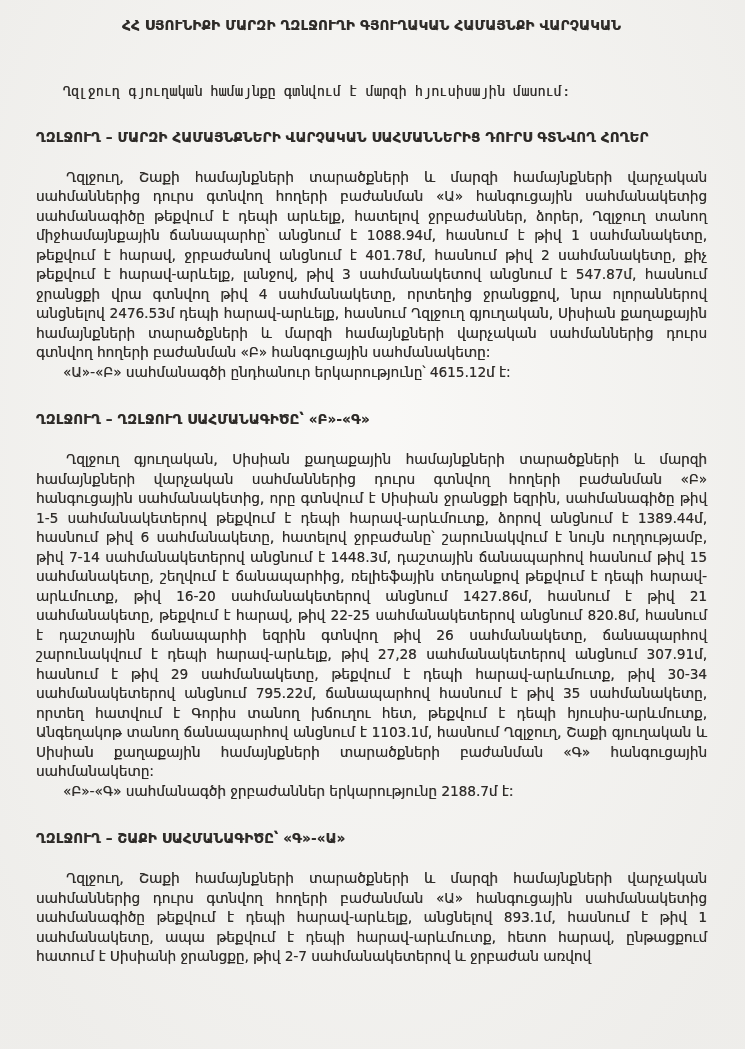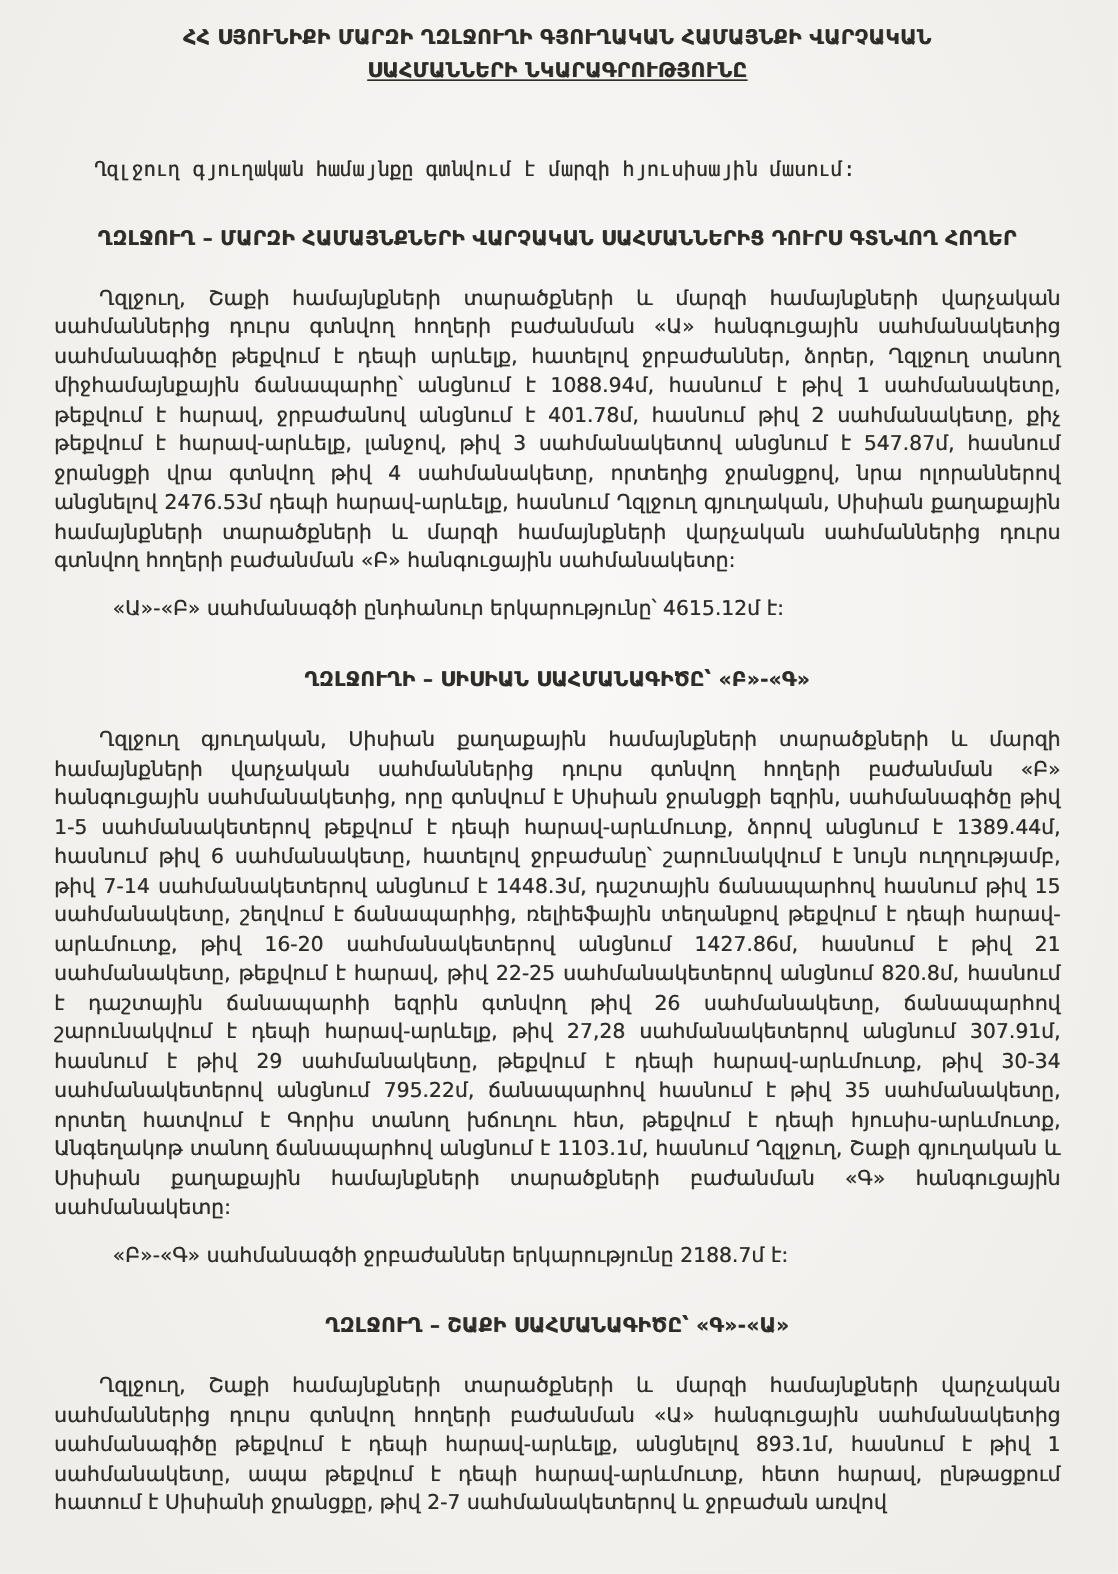--- a/index.html
+++ b/index.html
@@ -48,57 +48,56 @@
   }
   p.body-para {
     margin: 0;
     font-size: 13.6px;
     line-height: 19.5px;
     text-align: justify;
     text-indent: 30px;
   }
   .sec-heading {
     margin: 24px 0 20px 0;
-    text-align: center;
+    text-align: left;
     font-weight: bold;
     font-size: 13.4px;
     line-height: 21px;
     letter-spacing: 0.2px;
   }
   .sec-heading span { display: block; }
   p.total-line {
-    margin: 12px;
+    margin: 0;
     font-size: 13.6px;
     line-height: 19.5px;
     text-indent: 27px;
   }
   .sec-heading.gap-lg { margin-top: 27px; }
 </style>
 </head>
 <body>
 
 <div class="page">
 
   <div class="doc-title">
     <div class="t1">ՀՀ ՍՅՈՒՆԻՔԻ ՄԱՐԶԻ ՂԶԼՋՈՒՂԻ ԳՅՈՒՂԱԿԱՆ ՀԱՄԱՅՆՔԻ ՎԱՐՉԱԿԱՆ</div>
-    <div class="t2">ՍԱՀՄԱՆՆԵՐԻ ՆԿԱՐԱԳՐՈՒԹՅՈՒՆԸ</div>
   </div>
 
   <div class="intro-block">
     <p class="single-line">Ղզլջուղ գյուղական  համայնքը գտնվում է մարզի հյուսիսային մասում:</p>
   </div>
 
   <div class="sec-heading">
     <span>ՂԶԼՋՈՒՂ – ՄԱՐԶԻ ՀԱՄԱՅՆՔՆԵՐԻ ՎԱՐՉԱԿԱՆ ՍԱՀՄԱՆՆԵՐԻՑ ԴՈՒՐՍ ԳՏՆՎՈՂ ՀՈՂԵՐ</span>
   </div>
   <p class="body-para">Ղզլջուղ, Շաքի համայնքների տարածքների և մարզի համայնքների վարչական սահմաններից դուրս գտնվող հողերի բաժանման «Ա» հանգուցային սահմանակետից սահմանագիծը թեքվում է դեպի արևելք, հատելով ջրբաժաններ, ձորեր, Ղզլջուղ տանող միջհամայնքային ճանապարհը՝ անցնում է 1088.94մ, հասնում է թիվ 1 սահմանակետը, թեքվում է հարավ, ջրբաժանով անցնում է 401.78մ, հասնում թիվ 2 սահմանակետը, քիչ թեքվում է հարավ-արևելք, լանջով, թիվ 3 սահմանակետով անցնում է 547.87մ, հասնում ջրանցքի վրա գտնվող թիվ 4 սահմանակետը, որտեղից ջրանցքով, նրա ոլորաններով անցնելով 2476.53մ դեպի հարավ-արևելք, հասնում Ղզլջուղ գյուղական, Սիսիան քաղաքային համայնքների տարածքների և մարզի համայնքների վարչական սահմաններից դուրս գտնվող հողերի բաժանման «Բ» հանգուցային սահմանակետը:</p>
   <p class="total-line">«Ա»-«Բ» սահմանագծի  ընդհանուր երկարությունը՝   4615.12մ է:</p>
 
   <div class="sec-heading gap-lg">
-    <span>ՂԶԼՋՈՒՂԻ – ՍԻՍԻԱՆ ՍԱՀՄԱՆԱԳԻԾԸ՝  «Բ»-«Գ»</span>
+    <span>ՂԶԼՋՈՒՂ – ՂԶԼՋՈՒՂ ՍԱՀՄԱՆԱԳԻԾԸ՝  «Բ»-«Գ»</span>
   </div>
   <p class="body-para">Ղզլջուղ գյուղական, Սիսիան քաղաքային համայնքների տարածքների և  մարզի համայնքների վարչական սահմաններից դուրս գտնվող հողերի բաժանման «Բ» հանգուցային սահմանակետից, որը գտնվում է Սիսիան ջրանցքի եզրին, սահմանագիծը թիվ 1-5 սահմանակետերով թեքվում է դեպի հարավ-արևմուտք, ձորով անցնում է 1389.44մ, հասնում թիվ 6 սահմանակետը, հատելով ջրբաժանը՝ շարունակվում է նույն ուղղությամբ, թիվ 7-14 սահմանակետերով անցնում է 1448.3մ, դաշտային ճանապարհով հասնում թիվ 15 սահմանակետը, շեղվում է ճանապարհից, ռելիեֆային տեղանքով թեքվում է դեպի հարավ-արևմուտք, թիվ 16-20 սահմանակետերով անցնում 1427.86մ, հասնում է թիվ 21 սահմանակետը, թեքվում է հարավ, թիվ 22-25 սահմանակետերով անցնում 820.8մ, հասնում է դաշտային ճանապարհի եզրին գտնվող թիվ 26 սահմանակետը, ճանապարհով շարունակվում է դեպի հարավ-արևելք, թիվ 27,28 սահմանակետերով անցնում 307.91մ, հասնում է թիվ 29 սահմանակետը, թեքվում է դեպի հարավ-արևմուտք, թիվ 30-34 սահմանակետերով անցնում 795.22մ, ճանապարհով հասնում է թիվ 35 սահմանակետը, որտեղ հատվում է Գորիս տանող խճուղու հետ, թեքվում է դեպի հյուսիս-արևմուտք, Անգեղակոթ տանող ճանապարհով անցնում է 1103.1մ, հասնում Ղզլջուղ, Շաքի գյուղական և Սիսիան քաղաքային համայնքների տարածքների բաժանման «Գ» հանգուցային սահմանակետը:</p>
   <p class="total-line">«Բ»-«Գ» սահմանագծի  ջրբաժաններ երկարությունը    2188.7մ է:</p>
 
   <div class="sec-heading gap-lg">
     <span>ՂԶԼՋՈՒՂ – ՇԱՔԻ ՍԱՀՄԱՆԱԳԻԾԸ՝  «Գ»-«Ա»</span>
   </div>
   <p class="body-para">Ղզլջուղ, Շաքի համայնքների տարածքների և մարզի համայնքների վարչական սահմաններից դուրս գտնվող հողերի բաժանման «Ա» հանգուցային սահմանակետից սահմանագիծը թեքվում է դեպի հարավ-արևելք, անցնելով 893.1մ, հասնում է թիվ 1 սահմանակետը, ապա թեքվում է դեպի հարավ-արևմուտք, հետո հարավ, ընթացքում հատում է Սիսիանի ջրանցքը, թիվ 2-7 սահմանակետերով և ջրբաժան առվով</p>
 
 </div>

